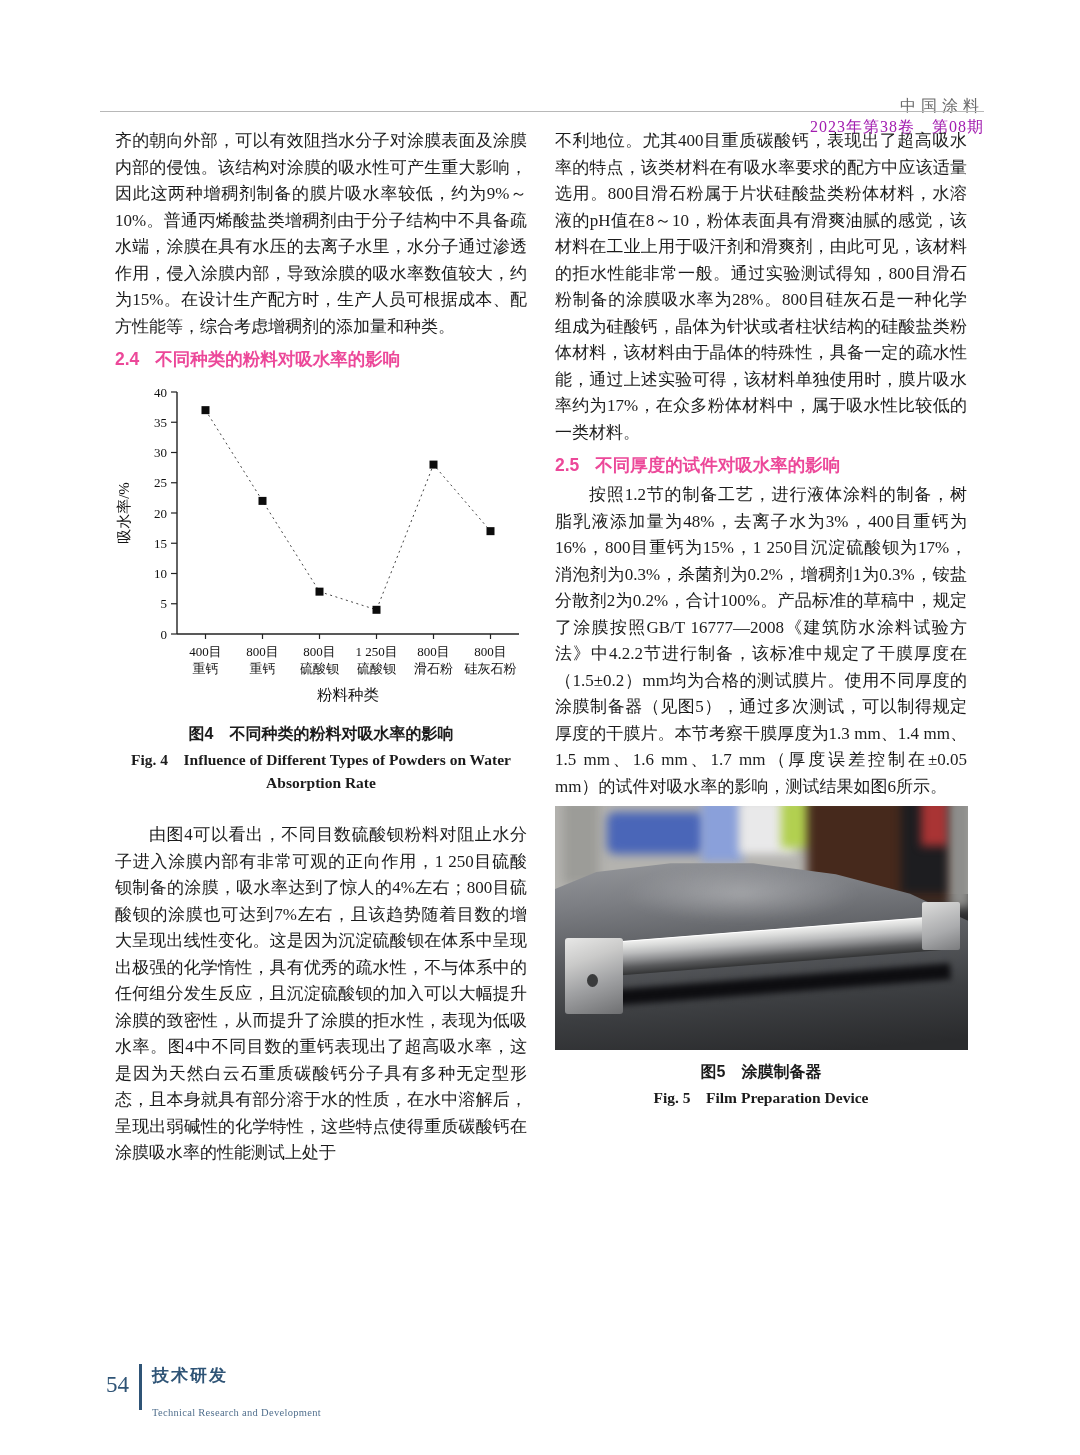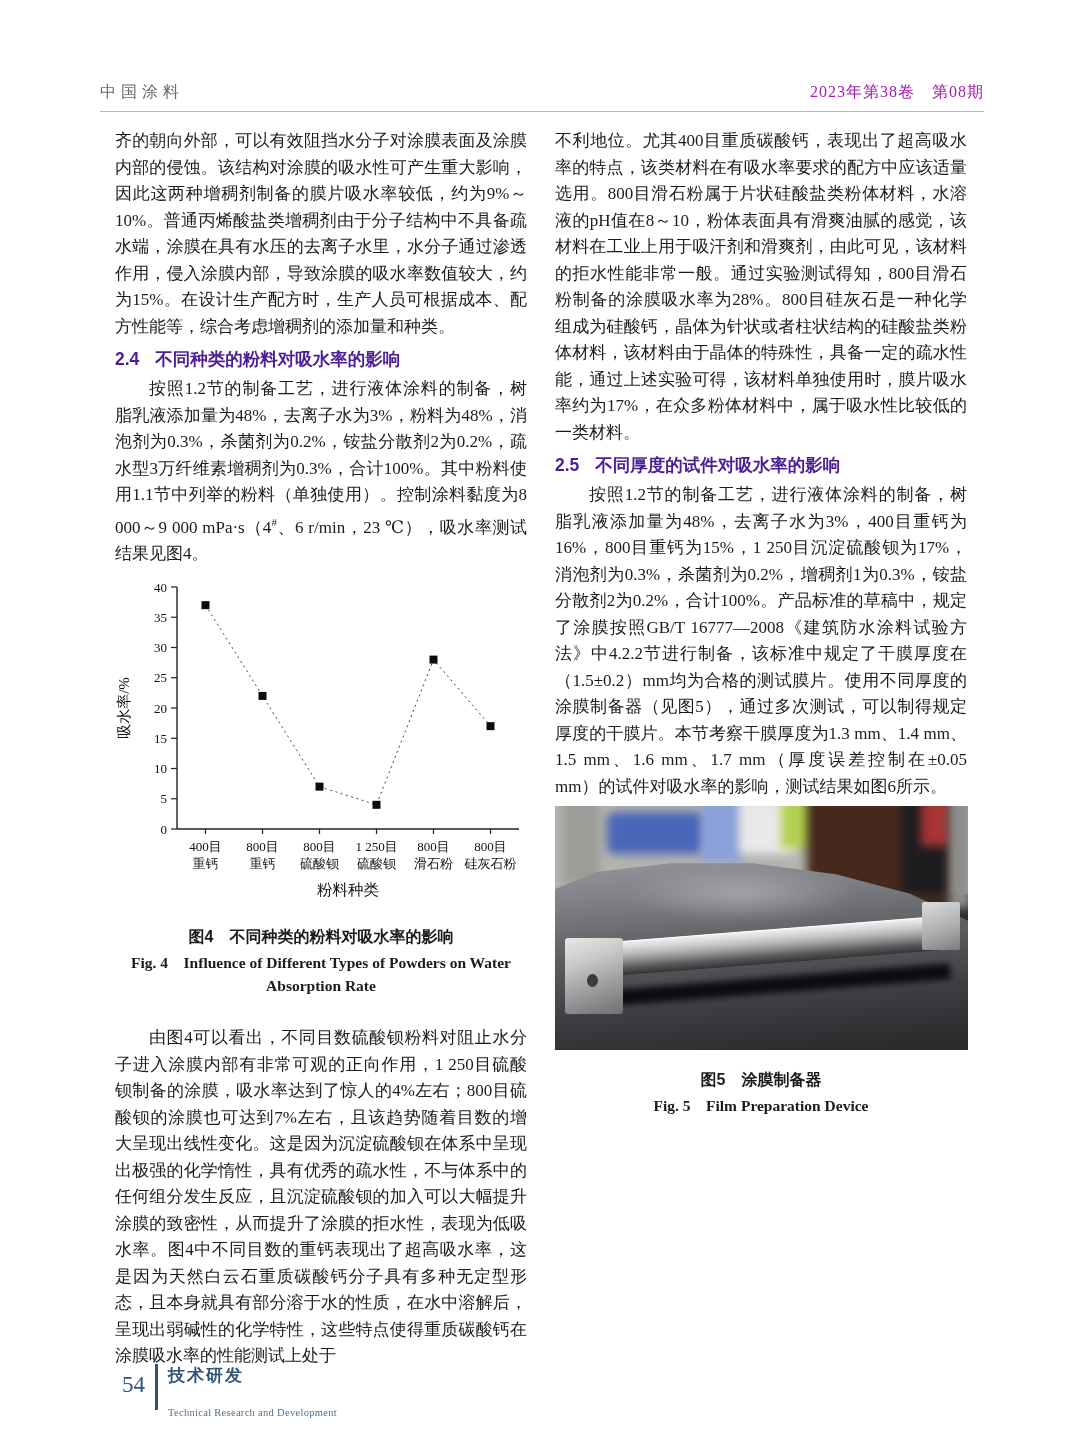--- a/index.html
+++ b/index.html
@@ -3,41 +3,41 @@
 <meta charset="utf-8">
 <style>
   * { margin:0; padding:0; box-sizing:border-box; }
   html,body { background:#ffffff; }
   body {
     width:1080px; height:1455px; position:relative;
     font-family:"Liberation Serif","DejaVu Serif",serif;
     color:#1b1b1b;
   }
   
-  .hdr { position:absolute; left:100px; right:96px; top:82px;
-         display:flex; justify-content:space-between; align-items:flex-end; }
+  .hdr { position:absolute; left:100px; right:96px; top:96px;
+         display:flex; justify-content:space-between; align-items:flex-end;flex-direction:column; }
   .hdr-journal { font-size:16px; letter-spacing:5px; color:#6a6a6a; }
   .hdr-issue   { font-size:16px; color:#a21caf; letter-spacing:1px; }
   .hdr-rule { position:absolute; left:100px; right:96px; top:111px; height:1px; background:#b8b8b8; }
 
   
   .content { position:absolute; left:115px; top:128px; width:858px; display:flex; gap:28px; }
   .col { width:412px; }
   .para { font-size:17px; line-height:26.5px; text-align:justify; }
   .para.indent { text-indent:2em; }
   .sec-h { font-family:"Liberation Sans","DejaVu Sans",sans-serif;
-           font-weight:bold; font-size:17.5px; color:#4c1d95;
+           font-weight:bold; font-size:17.5px; color:#ec4899;
            margin:7px 0 5px 0; }
   .sec-h .num { margin-right:16px; }
   sup { font-size:11px; vertical-align:super; }
 
   
   .fig4 { margin:4px 0 0 0; }
   svg { font-family:"Liberation Serif","DejaVu Serif",serif; }
-  .cap { text-align:center; margin-top:18px; }
+  .cap { text-align:center; margin-top:10px; }
   .cap-zh { font-family:"Liberation Sans","DejaVu Sans",sans-serif;
             font-weight:bold; font-size:16px; line-height:24px; }
   .cap-en { font-weight:bold; font-size:15.5px; line-height:23px;
             max-width:380px; margin:2px auto 0 auto; }
 
   
   .photo { position:relative; width:413px; height:244px; overflow:hidden;
            background:#2c2c2e; margin-top:6px; }
   .photo .blob { position:absolute; filter:blur(5px); }
   .ph-bg     { position:absolute; left:0; top:0; right:0; height:88px; background:#b4b3af; }
@@ -63,21 +63,21 @@
     background:linear-gradient(180deg,#f2f2f1 0%,#dadbda 18%,#babbbc 38%,#8e8f91 58%,#5a5b5d 78%,#333435 100%);
     box-shadow:inset 0 1px 0 #ffffff; }
   .ph-block-l { position:absolute; left:10px; top:132px; width:58px; height:76px; border-radius:3px;
     background:linear-gradient(160deg,#e8e8e7 0%,#cacac9 30%,#a0a1a3 60%,#6e6f71 100%); }
   .ph-hole { position:absolute; left:22px; top:36px; width:11px; height:13px;
     background:#3a3b3c; border-radius:50%; }
   .ph-block-r { position:absolute; right:8px; top:96px; width:38px; height:48px; border-radius:2px;
     background:linear-gradient(160deg,#dddddc 0%,#aaabad 60%,#7b7c7e 100%); }
 
   
-  .footer { position:absolute; left:122px; top:1364px; display:flex; align-items:flex-start; }
+  .footer { position:absolute; left:106px; top:1364px; display:flex; align-items:flex-start; }
   .pg-num { font-size:23px; color:#2f5476; margin-top:8px; margin-right:10px; }
   .ftr-bar { width:3px; height:46px; background:#2f5476; margin-right:10px; }
   .ftr-sec { font-family:"Liberation Sans","DejaVu Sans",sans-serif;
              font-weight:bold; font-size:17px; color:#2f5476; letter-spacing:2px; }
   .ftr-sec-en { font-size:10.5px; color:#52708e; margin-top:20px; letter-spacing:0.3px; }
 </style>
 </head>
 <body>
 
 <div class="hdr">
@@ -88,21 +88,20 @@
 
 <div class="content">
 
   <div class="col">
     <p class="para">齐的朝向外部，可以有效阻挡水分子对涂膜表面及涂膜内部的侵蚀。该结构对涂膜的吸水性可产生重大影响，因此这两种增稠剂制备的膜片吸水率较低，约为9%～10%。普通丙烯酸盐类增稠剂由于分子结构中不具备疏水端，涂膜在具有水压的去离子水里，水分子通过渗透作用，侵入涂膜内部，导致涂膜的吸水率数值较大，约为15%。在设计生产配方时，生产人员可根据成本、配方性能等，综合考虑增稠剂的添加量和种类。</p>
 
     <h3 class="sec-h">
       <span class="num">2.4</span><span>不同种类的粉料对吸水率的影响</span>
     </h3>
 
-    <p class="para indent"><span>按照1.2节的制备工艺，进行液体涂料的制备，树脂乳液添加量为48%，去离子水为3%，粉料为48%，消泡剂为0.3%，杀菌剂为0.2%，铵盐分散剂2为0.2%，疏水型3万纤维素增稠剂为0.3%，合计100%。其中粉料使用1.1节中列举的粉料（单独使用）。控制涂料黏度为8 000～9 000 mPa·s（4</span><sup>#</sup><span>、6 r/min，23 ℃），吸水率测试结果见图4。</span></p>
 
     <div class="fig4">
       <svg id="fig4-svg" width="412" height="332" viewBox="0 0 412 332">
           <line x1="62" y1="16" x2="62" y2="258" stroke="#222" stroke-width="1.4"></line>
           <line x1="62" y1="258" x2="404" y2="258" stroke="#222" stroke-width="1.4"></line>
           <line x1="56" y1="258" x2="62" y2="258" stroke="#222" stroke-width="1.2"></line>
           <text x="52" y="262.5" text-anchor="end" font-size="13" fill="#111">0</text>
           <line x1="56" y1="227.75" x2="62" y2="227.75" stroke="#222" stroke-width="1.2"></line>
           <text x="52" y="232.25" text-anchor="end" font-size="13" fill="#111">5</text>
           <line x1="56" y1="197.5" x2="62" y2="197.5" stroke="#222" stroke-width="1.2"></line>

